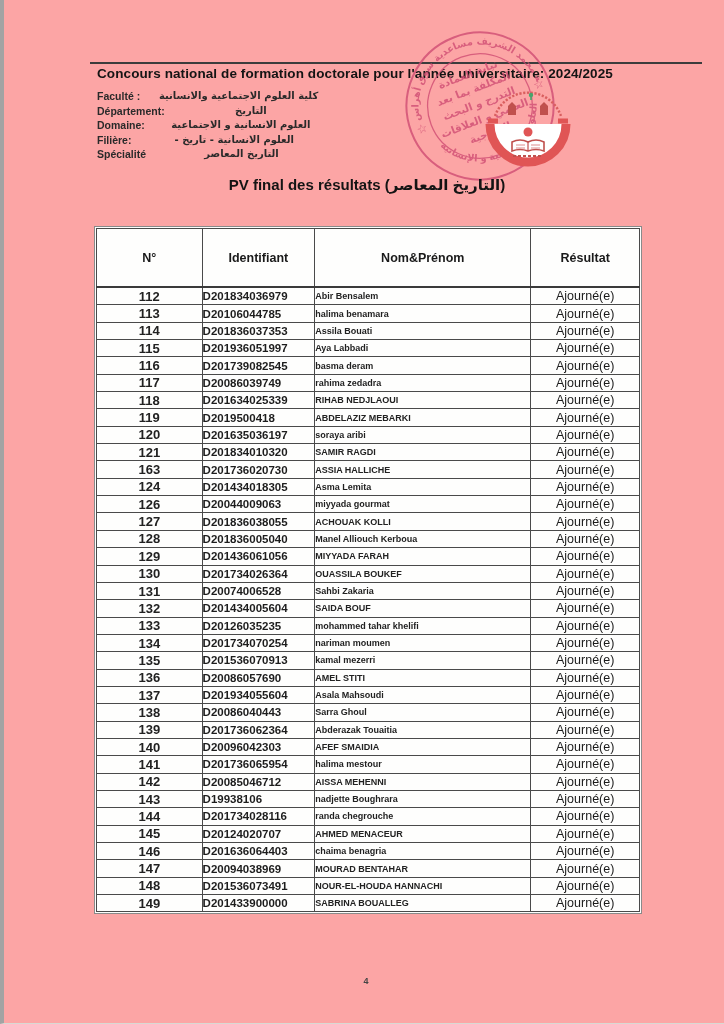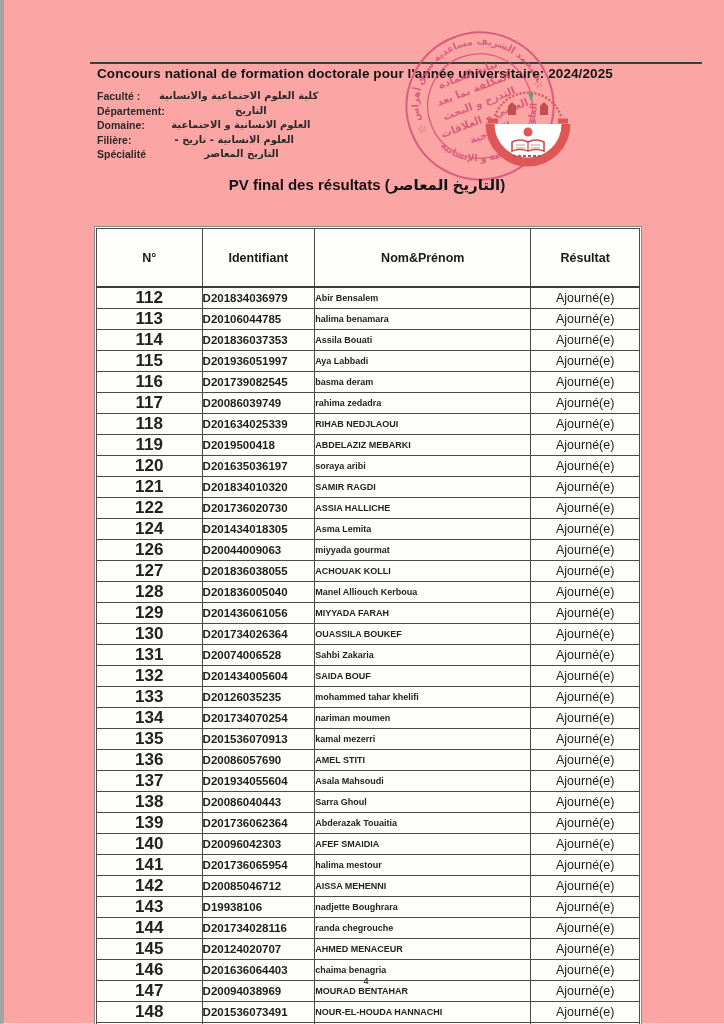--- a/index.html
+++ b/index.html
@@ -77,21 +77,21 @@
     overflow:hidden;white-space:nowrap;
   }
   table.results th{
     height:55px;
     font-size:12.5px;font-weight:bold;color:#1a1a1a;
     text-align:center;vertical-align:middle;
     border-bottom:2px solid #3a3a3a;
   }
   table.results td{height:16.35px;padding:0;vertical-align:middle;}
   td.col-n{
-    text-align:center;font-size:17px;font-weight:bold;color:#222;
+    text-align:center;font-size:13px;font-weight:bold;color:#222;
   }
   td.col-id{
     font-size:11.5px;font-weight:bold;color:#1d1d1d;padding-left:10px;margin-top:48px;
   }
   td.col-name{
     font-size:9px;font-weight:bold;color:#222;padding-left:6px;
   }
   td.col-result{
     font-family:Liberation Sans, sans-serif;
     font-size:12.5px;color:#1b1b1b;text-align:center;font-weight:normal;
@@ -248,21 +248,21 @@
             <td class="col-name">soraya aribi</td>
             <td class="col-result">Ajourné(e)</td>
           </tr>
           <tr>
             <td class="col-n">121</td>
             <td class="col-id">D201834010320</td>
             <td class="col-name">SAMIR RAGDI</td>
             <td class="col-result">Ajourné(e)</td>
           </tr>
           <tr>
-            <td class="col-n">122</td>
+            <td class="col-n">163</td>
             <td class="col-id">D201736020730</td>
             <td class="col-name">ASSIA HALLICHE</td>
             <td class="col-result">Ajourné(e)</td>
           </tr>
           <tr>
             <td class="col-n">124</td>
             <td class="col-id">D201434018305</td>
             <td class="col-name">Asma Lemita</td>
             <td class="col-result">Ajourné(e)</td>
           </tr>

